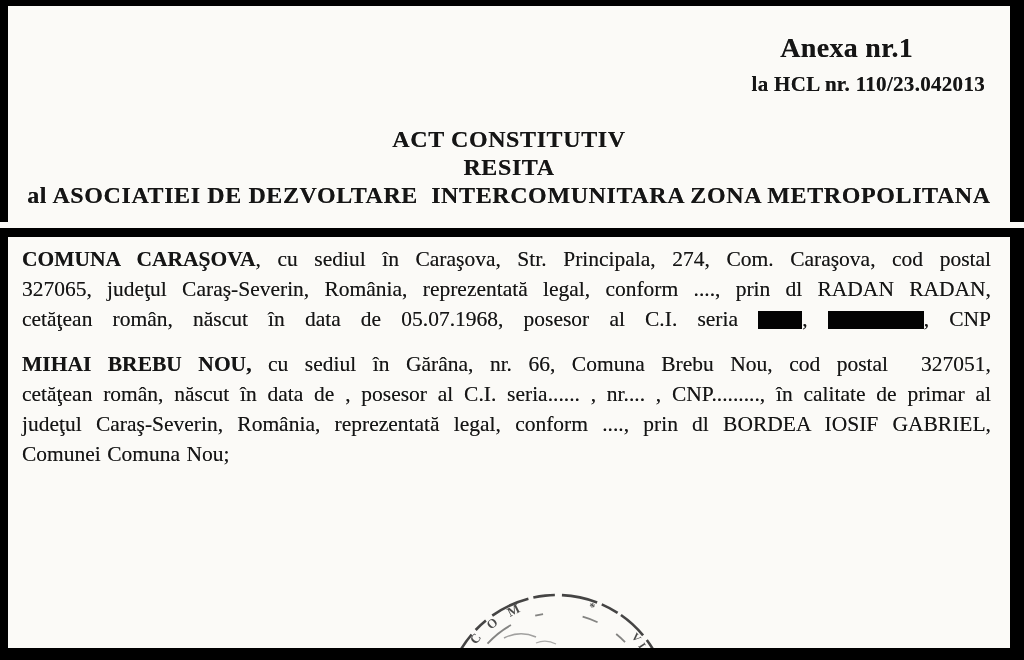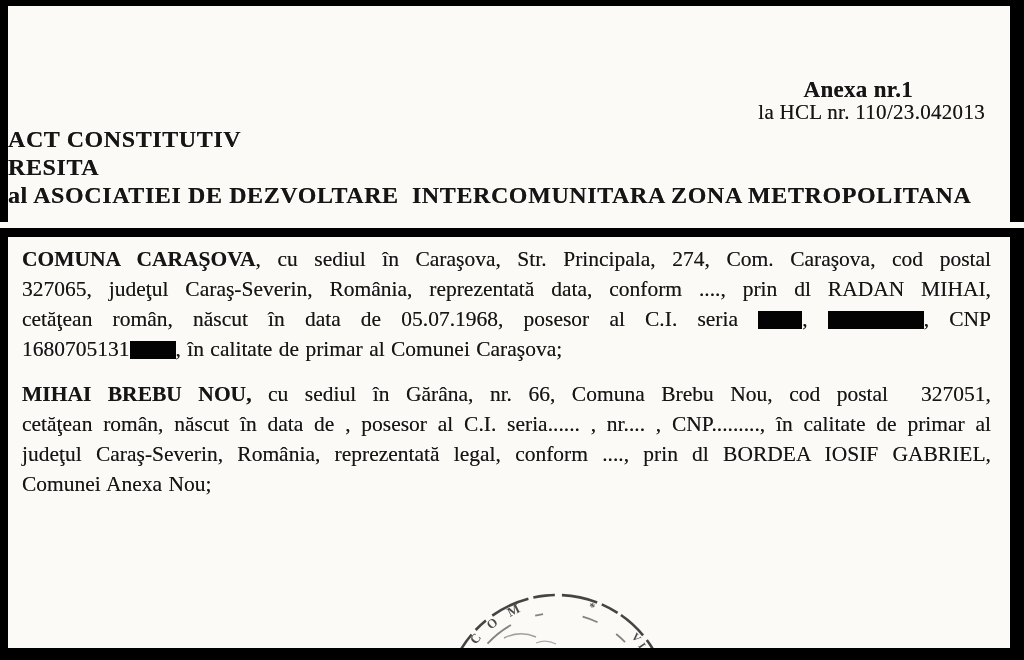--- a/index.html
+++ b/index.html
@@ -11,33 +11,31 @@
   }
   .paper{
     position:absolute;background:var(--paper,#fbfaf7);
   }
   #header-box{left:8px;top:6px;width:1002px;height:216px;}
   #gap-strip{position:absolute;left:0;top:222px;width:1024px;height:6px;background:var(--paper,#fbfaf7);}
   #body-box{left:8px;top:237px;width:1002px;height:411px;}
 
   .annex{
     position:absolute;top:26px;right:97px;
-    font-weight:bold;font-size:23px;letter-spacing:.3px;
+    font-weight:bold;font-size:28px;letter-spacing:.3px;
     text-shadow:0 0 .5px rgba(0,0,0,.6);
-    margin-top:45px;
   }
   .hcl{
     position:absolute;top:66px;right:25px;
-    font-weight:normal;font-size:21px;letter-spacing:.3px;
+    font-weight:bold;font-size:21px;letter-spacing:.3px;
     text-shadow:0 0 .5px rgba(0,0,0,.6);
-    margin-top:28px;
   }
   .doc-title{
     position:absolute;top:119px;left:0;right:0;
-    text-align:left;font-weight:bold;font-size:24px;line-height:28px;
+    text-align:center;font-weight:bold;font-size:24px;line-height:28px;
     letter-spacing:.6px;
     text-shadow:0 0 .5px rgba(0,0,0,.6);
   }
 
   .doc{
     padding:7px 19px 0 14px;
     font-size:21.5px;line-height:30px;word-spacing:1px;
     text-shadow:0 0 .4px rgba(0,0,0,.5);
   }
   .para{margin:0 0 15px 0;}
@@ -65,29 +63,28 @@
     <div>al ASOCIATIEI DE DEZVOLTARE&nbsp; INTERCOMUNITARA ZONA METROPOLITANA</div>
   </div>
 </div>
 
 <div id="gap-strip"></div>
 
 <div class="paper" id="body-box">
   <div class="doc">
       <div class="para">
         <div class="line full"><span class="b">COMUNA CARAŞOVA</span><span>, cu sediul în Caraşova, Str. Principala, 274, Com. Caraşova, cod postal</span></div>
-        <div class="line full"><span>327065, judeţul Caraş-Severin, România, reprezentată data, conform ...., prin dl RADAN MIHAI,</span></div>
+        <div class="line full"><span>327065, judeţul Caraş-Severin, România, reprezentată legal, conform ...., prin dl RADAN RADAN,</span></div>
         <div class="line full"><span>cetăţean român, născut în data de 05.07.1968, posesor al C.I. seria </span><span class="redact" style="width: 44px;"></span><span>, </span><span class="redact" style="width: 96px;"></span><span>, CNP</span></div>
-        <div class="line"><span>1680705131</span><span class="redact" style="width: 46px;"></span><span>, în calitate de primar al Comunei Caraşova;</span></div>
       </div>
       <div class="para">
         <div class="line full"><span class="b">MIHAI BREBU NOU,</span><span> cu sediul în Gărâna, nr. 66, Comuna Brebu Nou, cod postal&nbsp; 327051,</span></div>
         <div class="line full"><span>cetăţean român, născut în data de , posesor al C.I. seria...... , nr.... , CNP........., în calitate de primar al</span></div>
         <div class="line full"><span>judeţul Caraş-Severin, România, reprezentată legal, conform ...., prin dl BORDEA IOSIF GABRIEL,</span></div>
-        <div class="line"><span>Comunei Anexa Nou;</span></div>
+        <div class="line"><span>Comunei Comuna Nou;</span></div>
       </div>
       <div class="para" style="text-indent: 7px;">
       </div>
     </div>
 </div>
 
 <svg id="stamp" viewBox="0 0 240 60" xmlns="http://www.w3.org/2000/svg">
   <g transform="rotate(-6 119 119)">
     <circle cx="119" cy="119" r="112" fill="none" stroke="#1c1c1c" stroke-width="2.6" opacity="0.82" stroke-dasharray="18 4 30 6 14 8 40 5 22 7 36 5"></circle>
     <circle cx="119" cy="119" r="94" fill="none" stroke="#222" stroke-width="1.8" opacity="0.55" stroke-dasharray="12 18 30 26 8 40 16 22"></circle>

